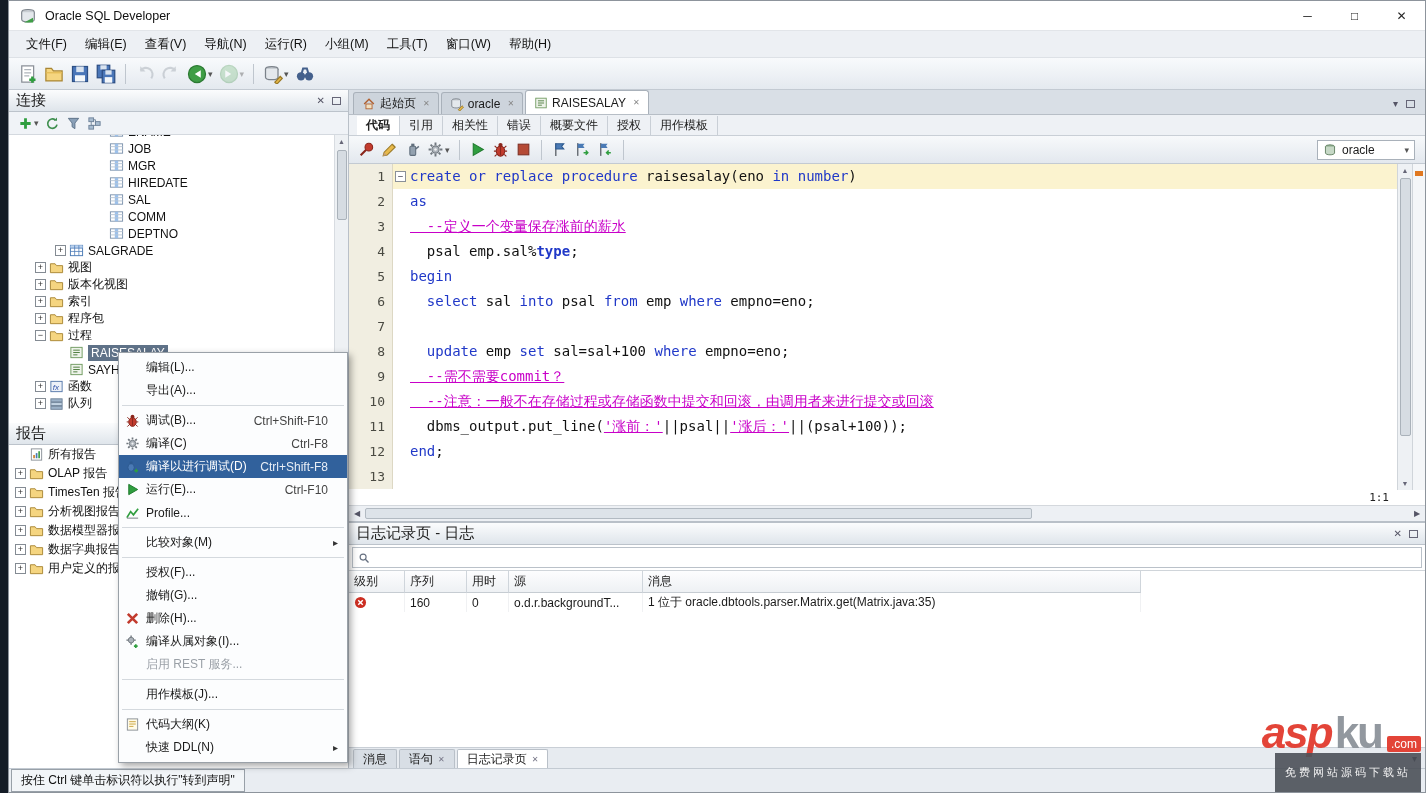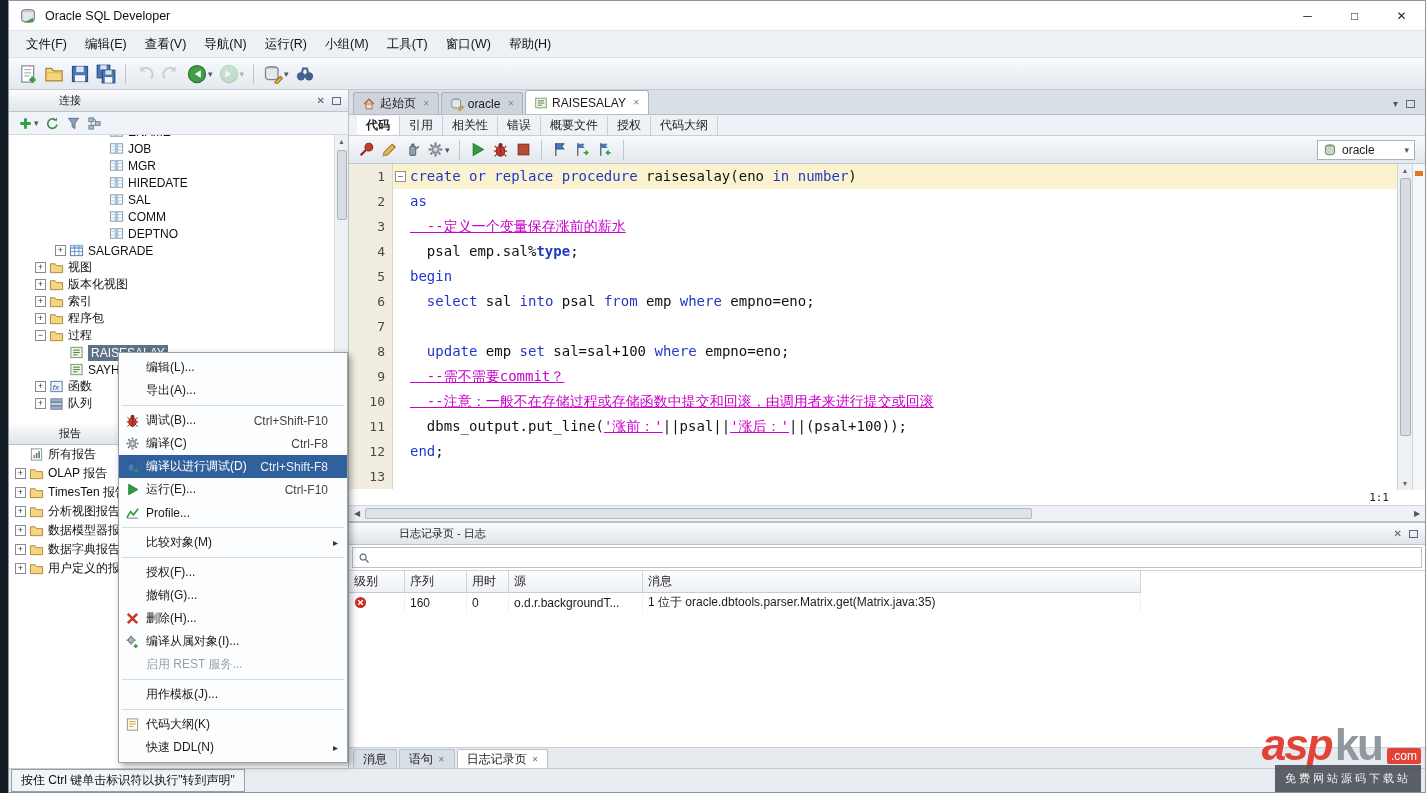--- a/index.html
+++ b/index.html
@@ -27,21 +27,21 @@
 .tb-btn .ic{width:20px;height:20px;}
 .tb-btn .ic.sm{width:15px;height:15px;}
 .tb-btn .ic.md{width:17px;height:17px;}
 .tb-btn.disabled{opacity:.42;}
 .dd{font-size:9px;color:#555;margin-left:1px;}
 .tb-sep{width:1px;height:20px;background:#bfc6ce;margin:0 6px;display:inline-block;}
 
 .main{flex:1;display:flex;min-height:0;}
 .left-panel{flex:0 0 340px;width:340px;display:flex;flex-direction:column;border-right:1px solid #b9c0c8;background:#fff;min-height:0;}
 .panel-header{flex:0 0 22px;background:linear-gradient(#fbfcfd,#dfe5eb);border-bottom:1px solid #bcc3cb;display:flex;align-items:center;padding:0 7px;}
-.ph-title{font-size:11px;color:#222;margin-left:43px;}
+.ph-title{font-size:15px;color:#222;}
 .ph-btns{margin-left:auto;display:flex;gap:7px;align-items:center;}
 .conn-toolbar{flex:0 0 23px;background:#f0f3f7;border-bottom:1px solid #d4d9df;display:flex;align-items:center;padding-left:6px;}
 .tree{background:#fff;overflow:hidden;position:relative;}
 .conn-tree{flex:0 0 288px;}
 .rep-tree{flex:1;}
 .tree-row{height:17px;display:flex;align-items:center;white-space:nowrap;}
 .rep-tree .tree-row{height:19px;}
 .tree-row.clipped{margin-top:-12px;}
 .expander{width:11px;height:11px;flex:0 0 11px;border:1px solid #848b93;background:#fff;font-size:9px;line-height:9px;text-align:center;margin-right:3px;color:#333;}
 .expander.none{border:none;background:transparent;}
@@ -128,21 +128,21 @@
 .cm-item.selected{background:#31619c;color:#fff;}
 .cm-item.selected .cm-sc{color:#e8eef6;}
 .cm-item.disabled .cm-label{color:#9aa0a7;}
 .cm-sep{height:1px;background:#d4d9de;margin:3px 3px;}
 
 .watermark{position:absolute;right:5px;bottom:1px;z-index:60;text-align:right;opacity:.95;}
 .wm-line1{display:flex;align-items:baseline;justify-content:flex-end;gap:3px;}
 .wm-asp{color:#e23b2e;font-size:44px;font-weight:bold;font-style:italic;line-height:.85;letter-spacing:-2px;}
 .wm-ku{color:#8d939a;font-size:44px;font-weight:bold;line-height:.85;letter-spacing:-2px;}
 .wm-com{background:#e23b2e;color:#fff;font-size:12px;padding:1px 4px;border-radius:2px;margin-left:2px;}
-.wm-sub{background:rgba(70,75,82,.92);color:#f2f2f2;font-size:11px;padding:6px 10px;margin-top:1px;display:inline-block;letter-spacing:3px;margin-left:16px;}
+.wm-sub{background:rgba(70,75,82,.92);color:#f2f2f2;font-size:11px;padding:12px 10px;margin-top:1px;display:inline-block;letter-spacing:3px;margin-left:16px;}
 </style>
 </head>
 <body>
 
 <div class="desktop"></div>
 
 <div class="app">
 
   <div class="titlebar">
     <span class="tb-logo ic">
@@ -619,21 +619,21 @@
         </div>
       </div>
 
       <div class="subtabs">
           <span class="stab active">代码</span>
           <span class="stab">引用</span>
           <span class="stab">相关性</span>
           <span class="stab">错误</span>
           <span class="stab">概要文件</span>
           <span class="stab">授权</span>
-          <span class="stab">代码大纲</span>
+          <span class="stab">用作模板</span>
         </div>
 
       <div class="ed-toolbar">
         <div class="ed-left">
             <span class="tb-btn">
               <span class="ic md">
                 <svg viewBox="0 0 16 16">
                   <circle cx="10.2" cy="5.8" r="3.6" fill="#c23b2e" stroke="#8a261c"></circle>
                   <path d="M7.5 8.5 2.5 13.5" stroke="#8a261c" stroke-width="2"></path>
                 </svg>

